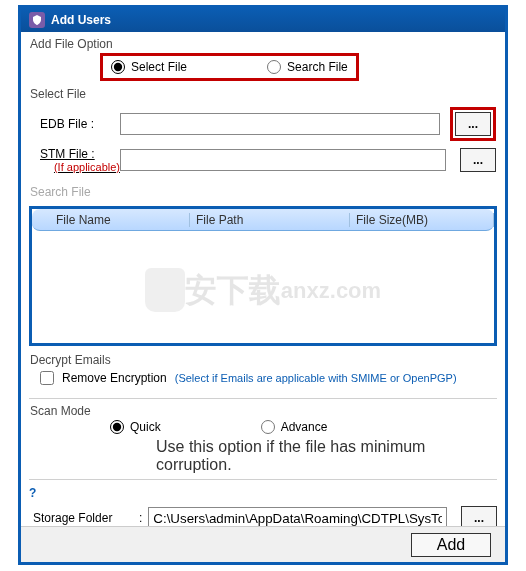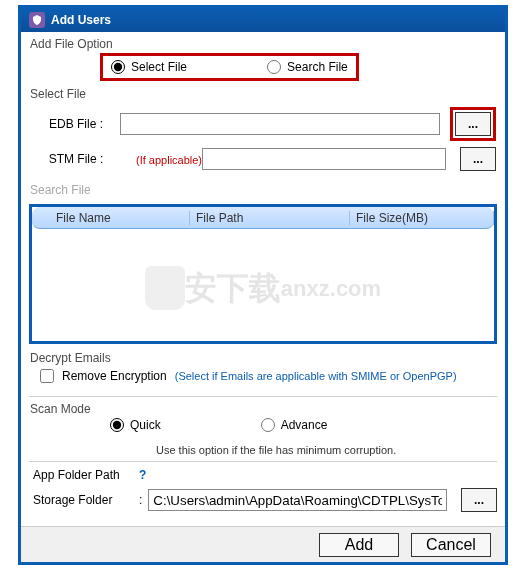--- a/index.html
+++ b/index.html
@@ -9,41 +9,41 @@
 .titlebar .icon { width: 16px; height: 16px; background: #7a5ca8; border-radius: 3px; display: inline-flex; align-items: center; justify-content: center; }
 .content { padding: 4px 8px 0 8px; }
 .group { border: 1px solid transparent; margin-bottom: 4px; }
 .group-title { color: #4a4a4a; font-size: 12px; margin-bottom: 2px; }
 .disabled .group-title, .disabled label, .disabled span { color: #a8a8a8; }
 .radio-row { display: flex; gap: 0; align-items: center; }
 .red-box { border: 3px solid #c30000; padding: 4px 8px; display: flex; align-items: center; gap: 80px; margin-left: 70px; }
 .radio-item { display: flex; align-items: center; gap: 6px; }
 input[type=radio] { width: 14px; height: 14px; accent-color: #000; }
 .field-row { display: flex; align-items: center; margin: 6px 0; }
-.field-label { width: 80px; text-align: center; padding-right: 8px; margin-left: 10px; }
+.field-label { width: 80px; text-align: left; padding-right: 8px; margin-left: 10px; }
 .field-input { flex: 1; height: 22px; border: 1px solid #888; padding: 2px 4px; background: #fff; }
 .browse-btn { width: 36px; height: 24px; border: 1px solid #333; background: #f5f5f5; margin-left: 14px; font-weight: bold; display: flex; align-items: center; justify-content: center; cursor: pointer; }
 .browse-red { border: 3px solid #c30000; padding: 2px; margin-left: 10px; }
 .note { color: #c30000; font-size: 11px; margin-left: 16px; }
 .search-row { display: flex; align-items: center; gap: 18px; margin: 4px 0 8px 10px; }
 .drive-select { width: 60px; height: 20px; border: 1px solid #bbb; background: #eee; color: #999; padding: 0 4px; }
 .table-wrap { border: 3px solid #0b5db3; margin: 2px 0 6px 0; height: 140px; position: relative; background: #fff; }
 .table-head { display: flex; background: linear-gradient(#d6e8ff,#b8d7ff); border-bottom: 1px solid #6fa8e0; height: 22px; align-items: center; border-radius: 8px; }
 .th { border-right: 1px solid #a0c0e0; padding: 0 6px; font-size: 12px; color: #333; }
 .th1 { width: 18px; }
 .th2 { width: 140px; }
 .th3 { width: 160px; }
 .th4 { flex: 1; }
 .watermark { position: absolute; top: 30px; left: 0; right: 0; bottom: 0; display: flex; align-items: center; justify-content: center; opacity: 0.15; font-size: 32px; color: #555; font-weight: bold; pointer-events: none; flex-direction: row; }
 .watermark .shield { width: 40px; height: 44px; background: #999; border-radius: 6px 6px 10px 10px; margin-bottom: 2px; }
 .checkbox-row { display: flex; align-items: center; gap: 8px; margin: 4px 0 8px 10px; }
 input[type=checkbox] { width: 14px; height: 14px; }
 .hint { color: #0b5db3; font-size: 11px; }
 .scan-row { display: flex; align-items: center; gap: 100px; margin-left: 80px; }
-.scan-note { margin-left: 110px; font-size: 11px; color: #333; margin-top: 12px; padding-left: 16px; }
+.scan-note { margin-left: 110px; font-size: 16px; color: #333; margin-top: 4px; padding-left: 16px; }
 .path-row { display: flex; align-items: center; margin: 6px 0; }
 .path-label { width: 110px; padding-left: 4px; }
 .q { color: #0b5db3; font-weight: bold; }
 .bottom-bar { position: absolute; bottom: 0; left: 0; right: 0; height: 36px; background: #f0f0f0; border-top: 1px solid #ccc; display: flex; justify-content: flex-end; align-items: center; gap: 12px; padding-right: 14px; }
 .btn { width: 80px; height: 24px; border: 1px solid #333; background: #f8f8f8; cursor: pointer; font-size: 16px; }
 .sep { border-top: 1px solid #d0d0d0; margin: 4px 0; }
 </style>
 </head>
 <body>
 
@@ -78,21 +78,21 @@
     <div class="group">
       <div class="group-title">Select File</div>
       <div class="field-row">
         <span class="field-label">EDB File :</span>
         <input class="field-input" value="" style="">
         <div class="browse-red">
           <div class="browse-btn" style="margin-left:0">...</div>
         </div>
       </div>
       <div class="field-row">
-        <div style="display:flex;flex-direction:row;align-items:flex-end;">
+        <div style="display:flex;flex-direction:column;align-items:flex-end;text-decoration:underline;">
           <span class="field-label" style="width:80px">STM File :</span>
           <span class="note">(If applicable)</span>
         </div>
         <input class="field-input" value="" style="">
         <div class="browse-btn">...</div>
       </div>
     </div>
 
     <div class="group disabled">
       <div class="group-title">Search File</div>
@@ -132,30 +132,28 @@
         <label class="radio-item">
           <input type="radio" name="scan" style="">
           <span>Advance</span>
         </label>
       </div>
       <div class="scan-note">Use this option if the file has minimum corruption.</div>
     </div>
     <div class="sep"></div>
 
     <div class="path-row">
-      <span class="path-label">App Folder Path</span>
       <span class="q">?</span>
     </div>
 
     <div class="path-row">
       <span class="path-label">Storage Folder</span>
       <span style="margin-right:6px">:</span>
       <input class="field-input" style="flex: 1 1 0%;" value="C:\Users\admin\AppData\Roaming\CDTPL\SysTools E">
       <div class="browse-btn">...</div>
     </div>
 
   </div>
 
   <div class="bottom-bar">
     <button class="btn">Add</button>
-    <button class="btn">Cancel</button>
   </div>
 </div>
 
 </body></html>

